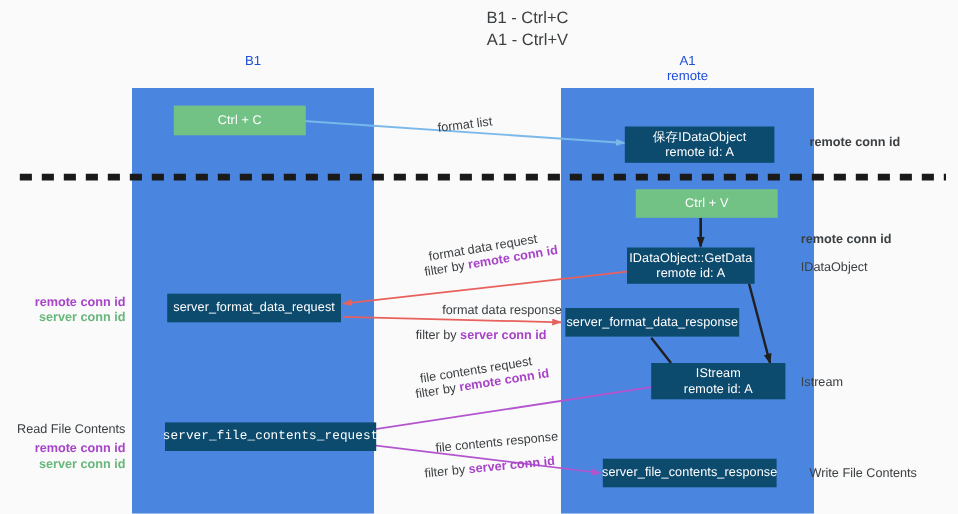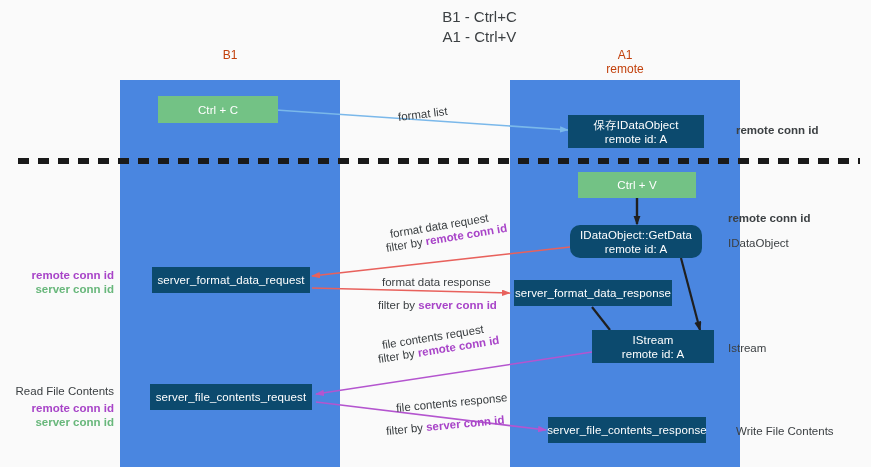--- a/index.html
+++ b/index.html
@@ -16,21 +16,21 @@
   .abs{position:absolute;}
 
   
   .title{
     width:871px;text-align:center;top:7px;left:0;
     font-size:15px;line-height:20px;color:#3c4043;padding-left:44px;
   }
 
   
   .col-head{
-    text-align:center;font-size:12px;line-height:14px;color:#c2410c;
+    text-align:center;font-size:12px;line-height:14px;color:#1d4ed8;
   }
 
   
   .lane{background:#4a86e0;}
 
   
   .box{
     box-sizing:border-box;
     display:flex;align-items:center;justify-content:center;
     flex-direction:column;
@@ -112,58 +112,58 @@
 
   <div class="abs box green" style="left:158px;top:96px;width:120px;height:27px;">
     <div>Ctrl + C</div>
   </div>
 
   <div class="abs box orange" style="left:568px;top:115px;width:136px;height:33px;">
     <div>保存IDataObject</div>
     <div>remote id: A</div>
   </div>
 
-  <div class="abs box green" style="left:578px;top:172px;width:118px;height:26px;">
+  <div class="abs box green" style="left:578px;top:172px;width:129px;height:26px;">
     <div>Ctrl + V</div>
   </div>
 
-  <div class="abs box orange" style="left:570px;top:225px;width:132px;height:33px;border-radius:10px;">
+  <div class="abs box orange" style="left:570px;top:225px;width:116px;height:33px;">
     <div>IDataObject::GetData</div>
     <div>remote id: A</div>
   </div>
 
   <div class="abs box orange" style="left:514px;top:280px;width:158px;height:26px;">
     <div>server_format_data_response</div>
   </div>
 
   <div class="abs box orange" style="left:152px;top:267px;width:158px;height:26px;">
     <div>server_format_data_request</div>
   </div>
 
   <div class="abs box orange" style="left:592px;top:330px;width:122px;height:33px;">
     <div>IStream</div>
     <div>remote id: A</div>
   </div>
 
-  <div class="abs box orange" style="left:150px;top:384px;width:162px;height:26px;">
+  <div class="abs box orange" style="left:150px;top:384px;width:192px;height:26px;font-family:Liberation Mono, monospace;">
     <div>server_file_contents_request</div>
   </div>
 
   <div class="abs box orange" style="left:548px;top:417px;width:158px;height:26px;">
     <div>server_file_contents_response</div>
   </div>
 
   <div class="abs lbl rot-d" style="left:398px;top:110px;">format list</div>
 
   <div class="abs lbl rot-a" style="left:390px;top:227px;">format data request</div>
   <div class="abs lbl rot-a" style="left:386px;top:241px;">
     <span>filter by </span><span class="purple">remote conn id</span>
   </div>
 
-  <div class="abs lbl" style="left:382px;top:275px;">format data response</div>
+  <div class="abs lbl" style="left:402px;top:275px;">format data response</div>
   <div class="abs lbl" style="left:378px;top:298px;">
     <span>filter by </span><span class="purple">server conn id</span>
   </div>
 
   <div class="abs lbl rot-c" style="left:382px;top:338px;">file contents request</div>
   <div class="abs lbl rot-c" style="left:378px;top:352px;">
     <span>filter by </span><span class="purple">remote conn id</span>
   </div>
 
   <div class="abs lbl rot-b" style="left:396px;top:401px;">file contents response</div>

